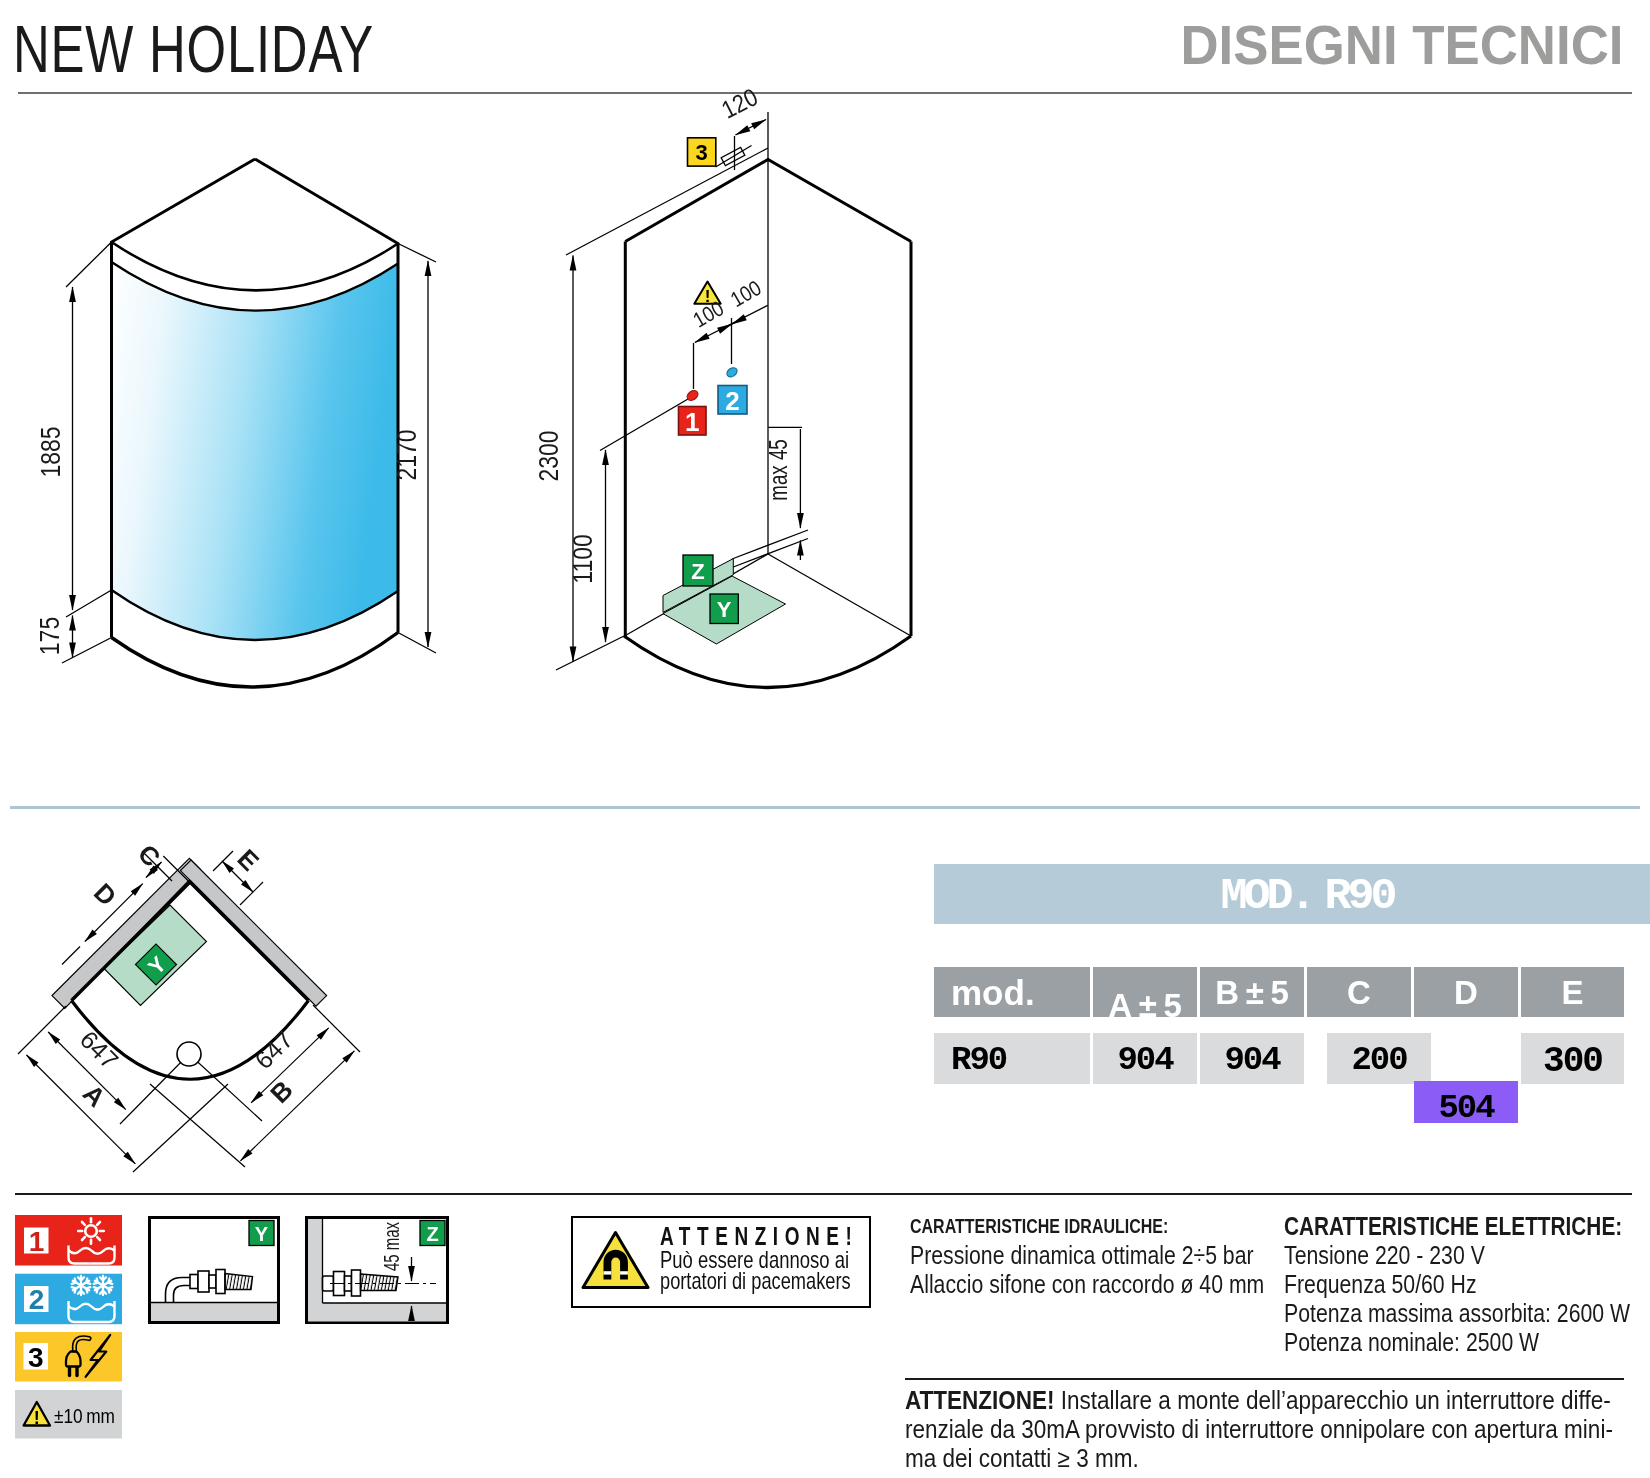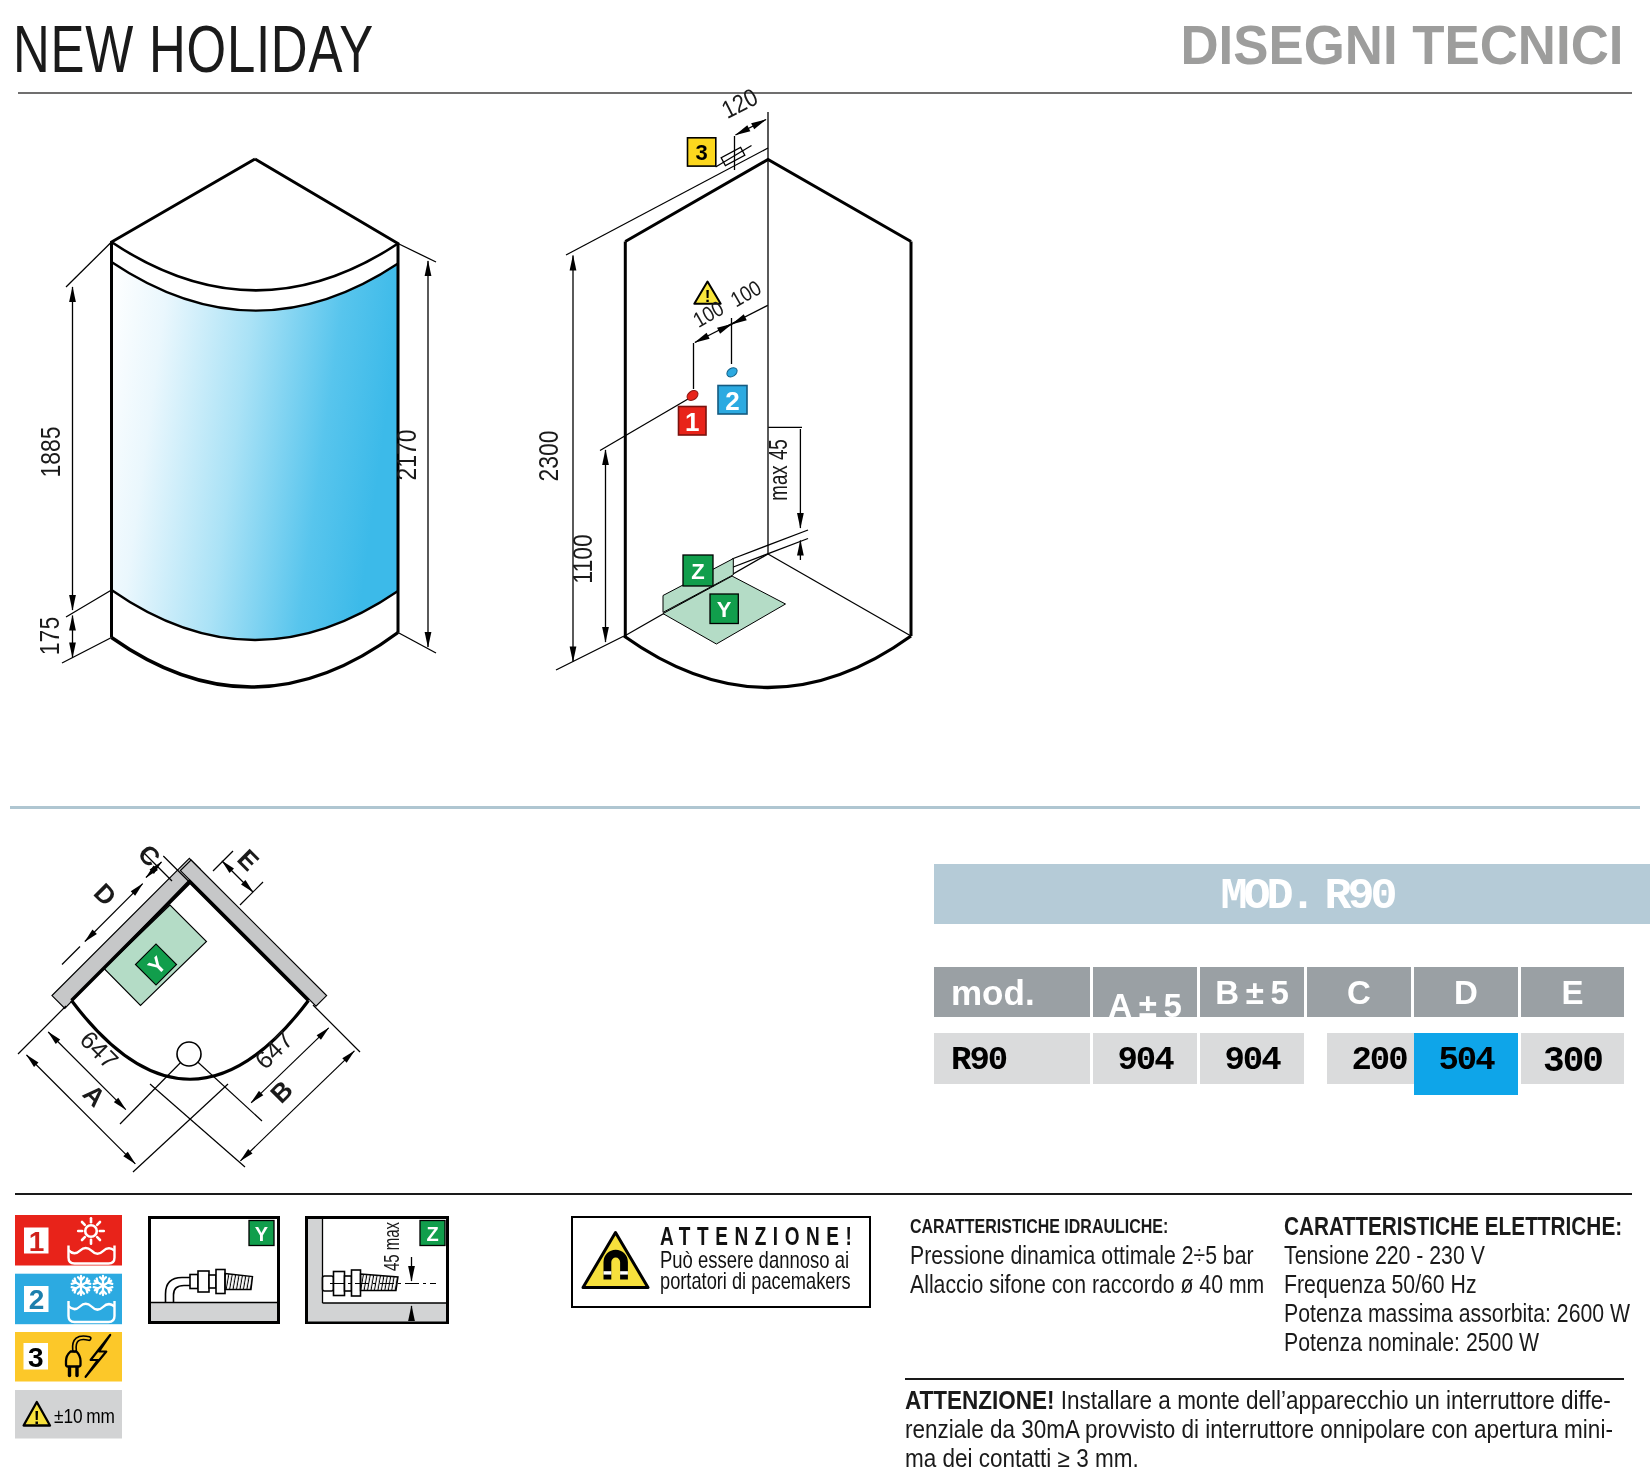--- a/index.html
+++ b/index.html
@@ -205,21 +205,21 @@
   <div class="abs" style="left:1414px;width:104px;height:50px;background:#9aa0a4;text-align:center;font-size:33px;"><span style="position:relative;top:7px;">D</span></div>
   <div class="abs" style="left:1521px;width:103px;height:50px;background:#9aa0a4;text-align:center;font-size:33px;"><span style="position:relative;top:7px;">E</span></div>
 </div>
 <div id="trow" class="abs" style="left:0;top:1033px;height:51px;color:#000;font-family:'Liberation Mono';font-weight:bold;">
   <div class="abs" style="left:934px;width:156px;height:51px;background:#dadbdc;">
       <span style="position:absolute;left:17px;top:8px;font-size:34px;letter-spacing:-2px;">R90</span>
     </div>
   <div class="abs" style="left:1093px;width:104px;height:51px;background:#dadbdc;text-align:center;font-size:34px;letter-spacing:-2px;"><span style="position:relative;top:8px;">904</span></div>
   <div class="abs" style="left:1200px;width:104px;height:51px;background:#dadbdc;text-align:center;font-size:34px;letter-spacing:-2px;"><span style="position:relative;top:8px;">904</span></div>
   <div class="abs" style="left:1307px;width:104px;height:51px;background:#dadbdc;text-align:center;font-size:34px;letter-spacing:-2px;margin-left:20px;"><span style="position:relative;top:8px;">200</span></div>
-  <div class="abs" style="left:1414px;width:104px;height:62px;background:#0ea5e9;text-align:center;font-size:34px;letter-spacing:-2px;"><span style="position:relative;top:8px;">504</span></div>
+  <div class="abs" style="left:1414px;width:104px;height:42px;background:#8b5cf6;text-align:center;font-size:34px;letter-spacing:-2px;margin-top:48px;"><span style="position:relative;top:8px;">504</span></div>
   <div class="abs" style="left:1521px;width:103px;height:51px;background:#dadbdc;text-align:center;font-size:36px;letter-spacing:-2px;"><span style="position:relative;top:8px;">300</span></div>
 </div>
 
 <div class="abs" style="left:15px;top:1193px;width:1617px;height:2px;background:#1a1a1a"></div>
 
 <svg id="bottomdraw" class="abs" style="left:0;top:1200px" width="900" height="278" viewBox="0 1200 900 278" fill="none">
 <defs>
 <pattern id="thr" width="3.4" height="30" patternUnits="userSpaceOnUse" patternTransform="rotate(10)">
         <line x1="1.2" y1="0" x2="1.2" y2="30" stroke="#000" stroke-width="1.1"></line>
       </pattern>

